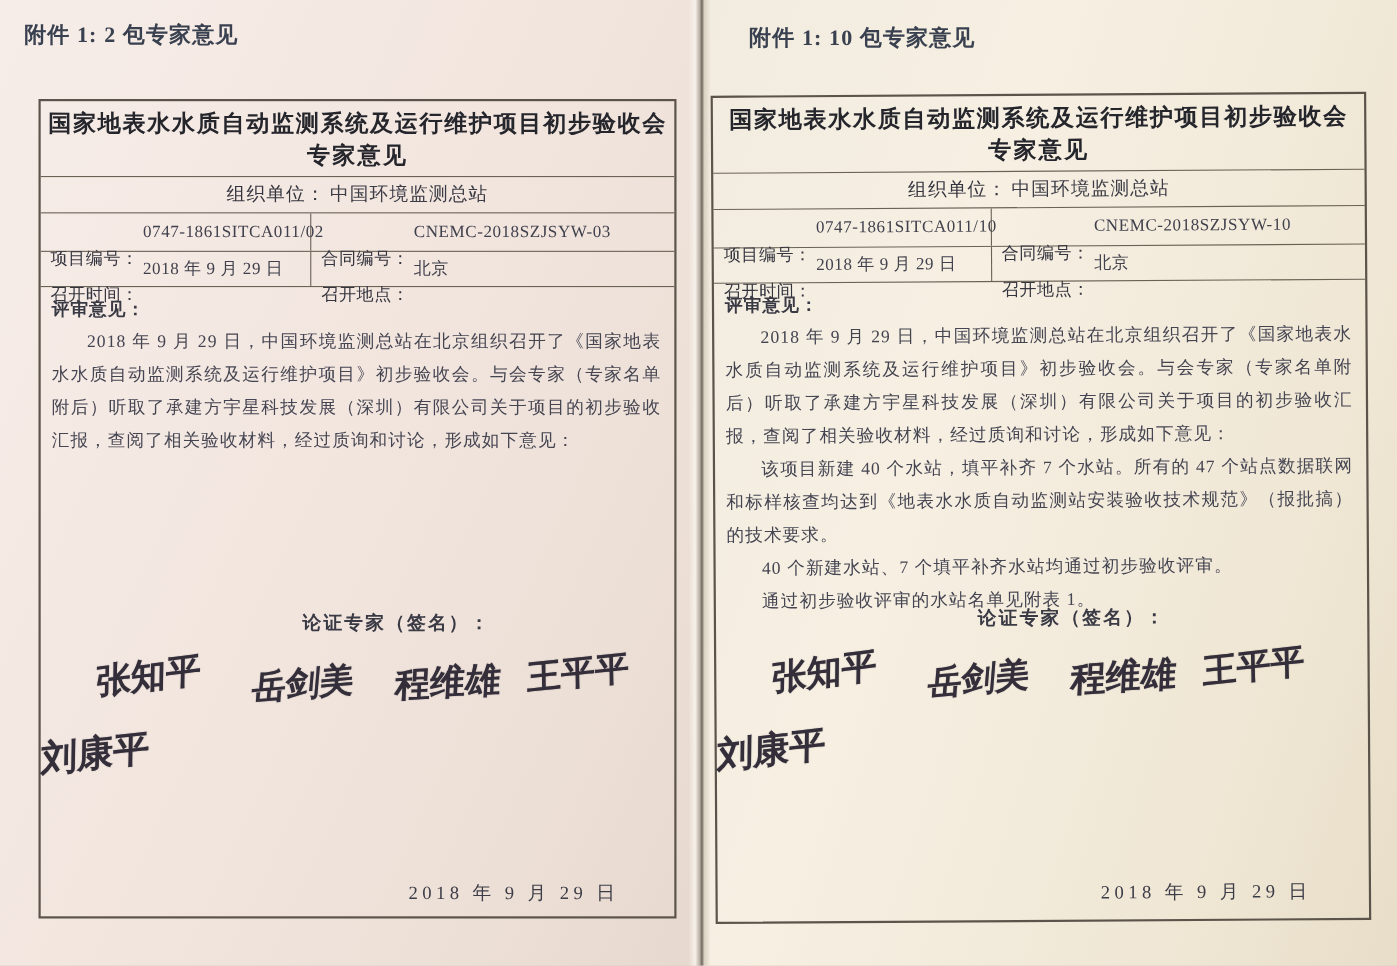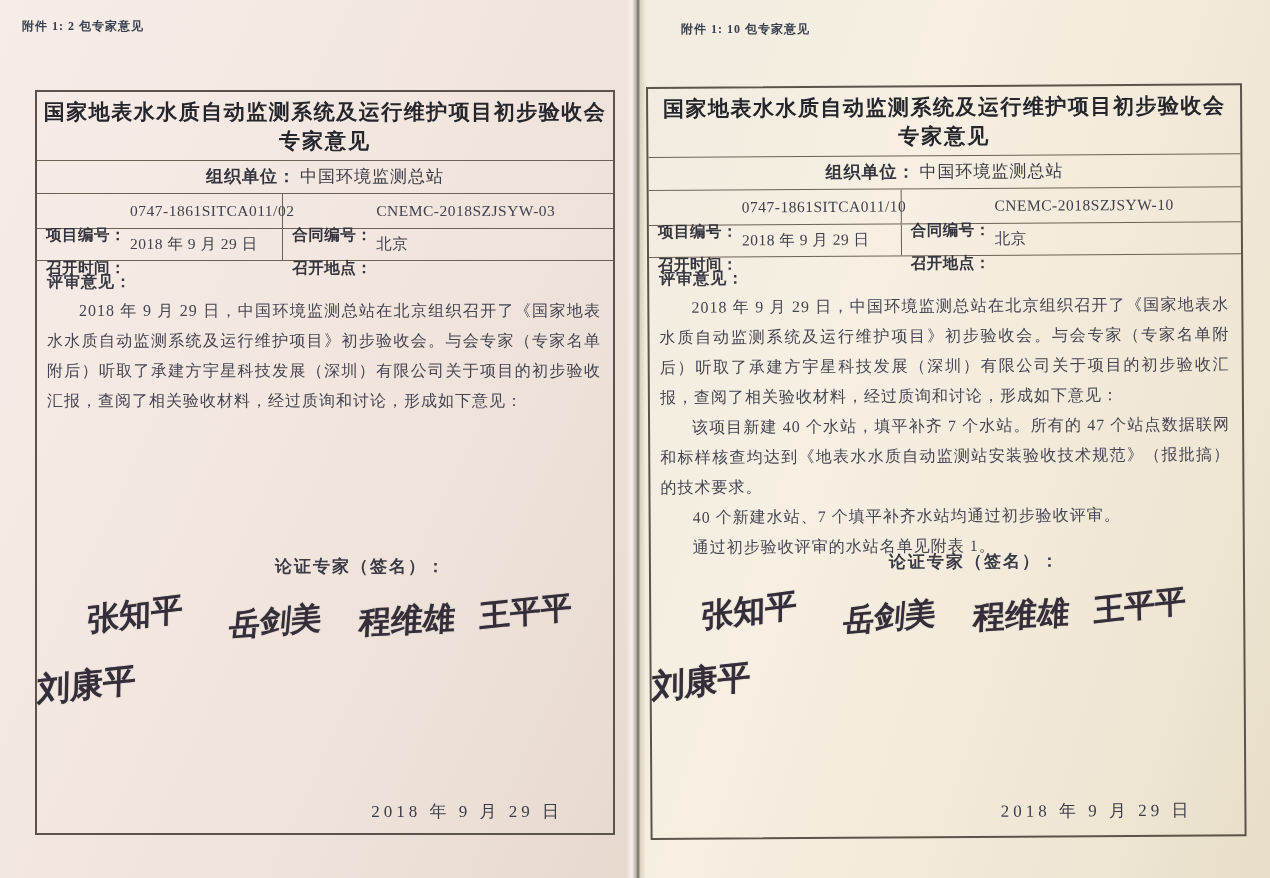--- a/index.html
+++ b/index.html
@@ -20,21 +20,21 @@
   .page-right::after{
     content:"";position:absolute;top:0;right:0;width:7px;height:100%;
     background:linear-gradient(90deg,rgba(0,0,0,0),#cfc9bd);opacity:.65;
   }
   .seam{
     position:absolute;left:626px;top:0;width:20px;height:878px;z-index:6;
     background:linear-gradient(90deg,rgba(234,220,212,0) 0%,#f6f1e9 30%,#b3aa9f 52%,#6e675e 60%,#d9d2c2 72%,rgba(242,236,223,0) 100%);
   }
   .attach{
     position:absolute;top:18px;left:22px;
-    font-size:12px;font-weight:bold;color:#39404f;letter-spacing:1px;
+    font-size:20px;font-weight:bold;color:#39404f;letter-spacing:1px;
   }
   .page-right .attach{left:44px;top:21px;}
 
   .doc-table{
     position:absolute;border:2px solid #5c544a;
     display:flex;flex-direction:column;color:#3d3d48;
   }
   .page-left  .doc-table{left:35px;top:90px;width:576px;height:741px;}
   .page-right .doc-table{left:9px;top:87px;width:592px;height:749px;transform:rotate(-0.35deg);transform-origin:top left;}
 
@@ -47,21 +47,21 @@
   .org-row{
     border-bottom:1px solid #6b6256;height:32px;line-height:32px;
     text-align:center;font-size:17px;letter-spacing:1px;color:#3c3c46;
   }
   .meta-row{display:flex;border-bottom:1px solid #6b6256;}
   .meta-row.r1{height:34px;}
   .meta-row.r2{height:31px;}
   .meta-cell{display:flex;align-items:center;padding-left:9px;font-size:15.5px;letter-spacing:.5px;color:#3c3c47;}
   .meta-cell.c1{width:41%;border-right:1px solid #6b6256;}
   .meta-cell.c2{flex:1;}
-  .meta-label{font-weight:bold;color:#34343e;margin-right:4px;white-space:nowrap;margin-top:48px;}
+  .meta-label{font-weight:normal;color:#34343e;margin-right:4px;white-space:nowrap;margin-top:48px;}
   .meta-value{white-space:nowrap;color:#41414d;}
 
   .review-cell{position:relative;flex:1;padding:7px 12px 0 10px;font-size:16px;color:#454552;}
   .review-label{font-weight:bold;line-height:28px;letter-spacing:1px;color:#3a3a45;}
   .para{margin:0;text-indent:2em;line-height:30px;letter-spacing:1px;text-align:justify;}
 
   .sign-caption{
     position:absolute;left:238px;top:294px;
     font-size:17px;font-weight:bold;letter-spacing:2px;color:#3a3a45;
   }

